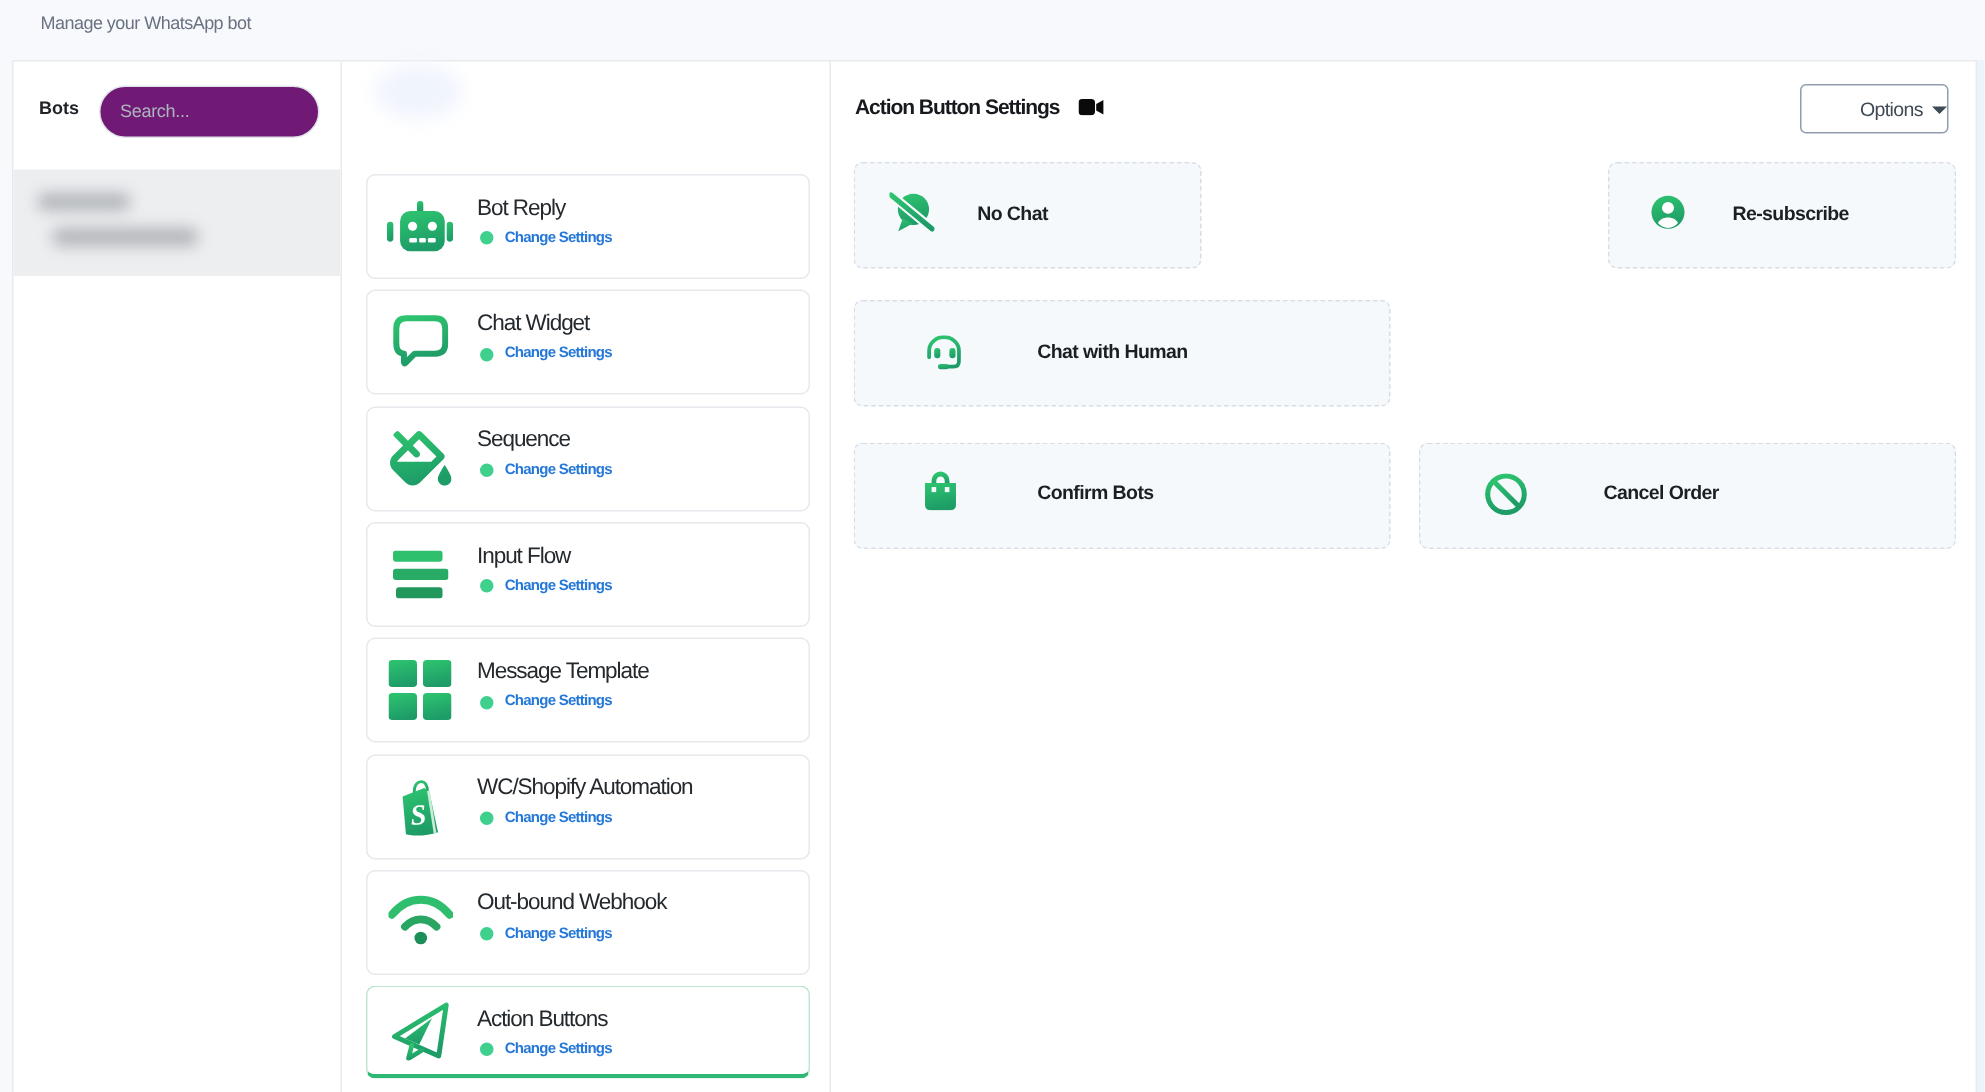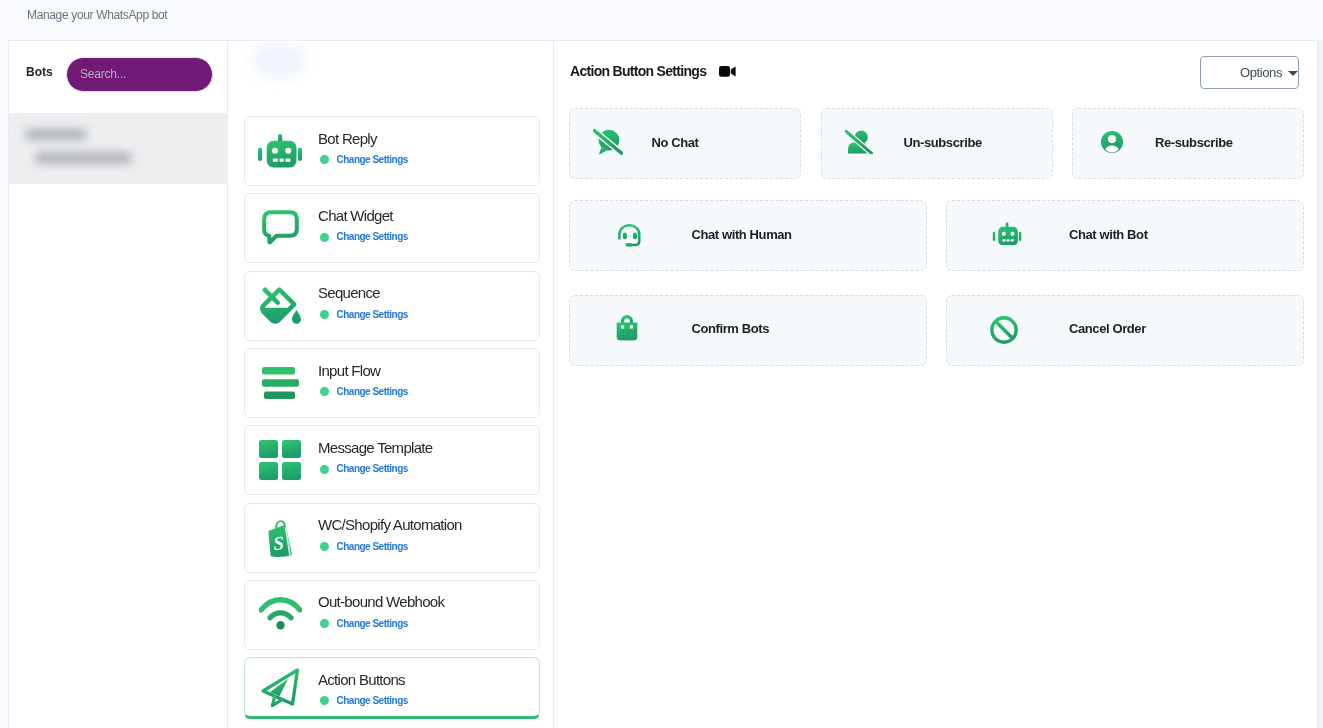--- a/index.html
+++ b/index.html
@@ -163,64 +163,37 @@
     <div class="options">Options<span class="caret"></span></div>
     <div class="dcard" style="left:14.5px; top:67px; width:232px;">
       <div class="ic" style="left:38px;"><svg width="30" height="27" viewBox="0 0 31 28">
         <circle cx="16.5" cy="12" r="10.8" fill="url(#g)"></circle>
         <path d="M9 18.5 L6 27.2 L16 21.8 Z" fill="url(#g)"></path>
         <path d="M1 2 L29.5 25.5" stroke="#f6f9fc" stroke-width="6.5"></path>
         <path d="M1 2 L29.5 25.5" stroke="url(#g)" stroke-width="3.6" stroke-linecap="round"></path>
       </svg></div>
       <div class="lb" style="left:82px;">No Chat</div>
     </div>
-    <div class="dcard" style="left:266.5px; top:67px; width:232px;">
-      <div class="ic" style="left:37.5px;"><svg width="28" height="24" viewBox="0 0 29 25">
-        <circle cx="16.8" cy="7.4" r="6.9" fill="url(#g)"></circle>
-        <path d="M3 24.6 V20 Q3 12.8 11 12.8 L17.5 12.8 Q22.5 12.8 22.5 18 V24.6 Z" fill="url(#g)"></path>
-        <path d="M0.8 1.2 L28 24.6" stroke="#f6f9fc" stroke-width="5.6"></path>
-        <path d="M0.8 1.2 L28 24.6" stroke="url(#g)" stroke-width="3.2" stroke-linecap="round"></path>
-      </svg></div>
-      <div class="lb" style="left:82px;">Un-subscribe</div>
-    </div>
     <div class="dcard" style="left:518px; top:67px; width:232px;">
       <div class="ic" style="left:38.5px;"><svg width="23" height="23" viewBox="0 0 30 30">
         <circle cx="15" cy="15" r="14.4" fill="url(#g)"></circle>
         <circle cx="15" cy="11.2" r="5.2" fill="#fff"></circle>
         <path d="M15 19.6 C19 19.6 22.4 21.4 23.7 24.4 C21.6 27.1 18.5 28.6 15 28.6 C11.5 28.6 8.4 27.1 6.3 24.4 C7.6 21.4 11 19.6 15 19.6 Z" fill="#fff"></path>
       </svg></div>
       <div class="lb" style="left:82px;">Re-subscribe</div>
     </div>
     <div class="dcard" style="left:14.5px; top:159px; width:358px;">
       <div class="ic" style="left:60px; top:calc(50% + 2px);"><svg width="24" height="24" viewBox="0 0 24 24">
         <path d="M1.4 14.6 V10.4 C1.4 5.3 5.8 1.3 11.3 1.3 C16.9 1.3 21.3 5.3 21.3 10.4 V17.3 C21.3 19.6 20.1 20.9 17.8 20.9 L12 20.9" fill="none" stroke="url(#g)" stroke-width="2.5" stroke-linecap="round"></path>
         <rect x="4.8" y="8.5" width="4.1" height="6.8" rx="2" fill="url(#g)"></rect>
         <rect x="14.9" y="8.5" width="4.1" height="6.8" rx="2" fill="url(#g)"></rect>
         <rect x="7.3" y="19.1" width="7.2" height="3.5" rx="1.7" fill="url(#g)"></rect>
       </svg></div>
       <div class="lb" style="left:122px;">Chat with Human</div>
     </div>
-    <div class="dcard" style="left:392px; top:159px; width:358px;">
-      <div class="ic" style="left:60px;"><svg width="29" height="23.5" viewBox="0 0 48 37" preserveAspectRatio="none">
-        <g fill="url(#g)">
-          <rect x="21.8" y="0" width="4.6" height="9" rx="2.2"></rect>
-          <rect x="0" y="15" width="4.6" height="14.5" rx="2.3"></rect>
-          <rect x="43.4" y="15" width="4.6" height="14.5" rx="2.3"></rect>
-          <rect x="9.5" y="7.2" width="32.5" height="29.3" rx="7.5"></rect>
-        </g>
-        <g fill="#fff">
-          <circle cx="18.6" cy="18.3" r="3.3"></circle>
-              <circle cx="33" cy="18.3" r="3.3"></circle>
-          <rect x="16.2" y="26.8" width="5.6" height="3.4" rx="1"></rect>
-          <rect x="23.4" y="26.8" width="4.8" height="3.4" rx="1"></rect>
-          <rect x="29.8" y="26.8" width="5.6" height="3.4" rx="1"></rect>
-        </g>
-      </svg></div>
-      <div class="lb" style="left:122px;">Chat with Bot</div>
-    </div>
     <div class="dcard" style="left:14.5px; top:253.5px; width:358px;">
       <div class="ic" style="left:57.5px; top:calc(50% - 1.5px);"><svg width="23.5" height="28.5" viewBox="0 0 23 27" preserveAspectRatio="none">
         <path d="M7.2 11 V7.9 A4.3 4.3 0 0 1 15.8 7.9 V11" fill="none" stroke="url(#g)" stroke-width="3.1"></path>
         <path d="M1.4 9.3 H21.6 V22.8 Q21.6 26.4 18 26.4 H5 Q1.4 26.4 1.4 22.8 Z" fill="url(#g)"></path>
         <rect x="5.7" y="11.8" width="3" height="3.2" fill="#f6f9fc"></rect>
         <rect x="14.3" y="11.8" width="3" height="3.2" fill="#f6f9fc"></rect>
       </svg></div>
       <div class="lb" style="left:122px;">Confirm Bots</div>
     </div>
     <div class="dcard" style="left:392px; top:253.5px; width:358px;">

